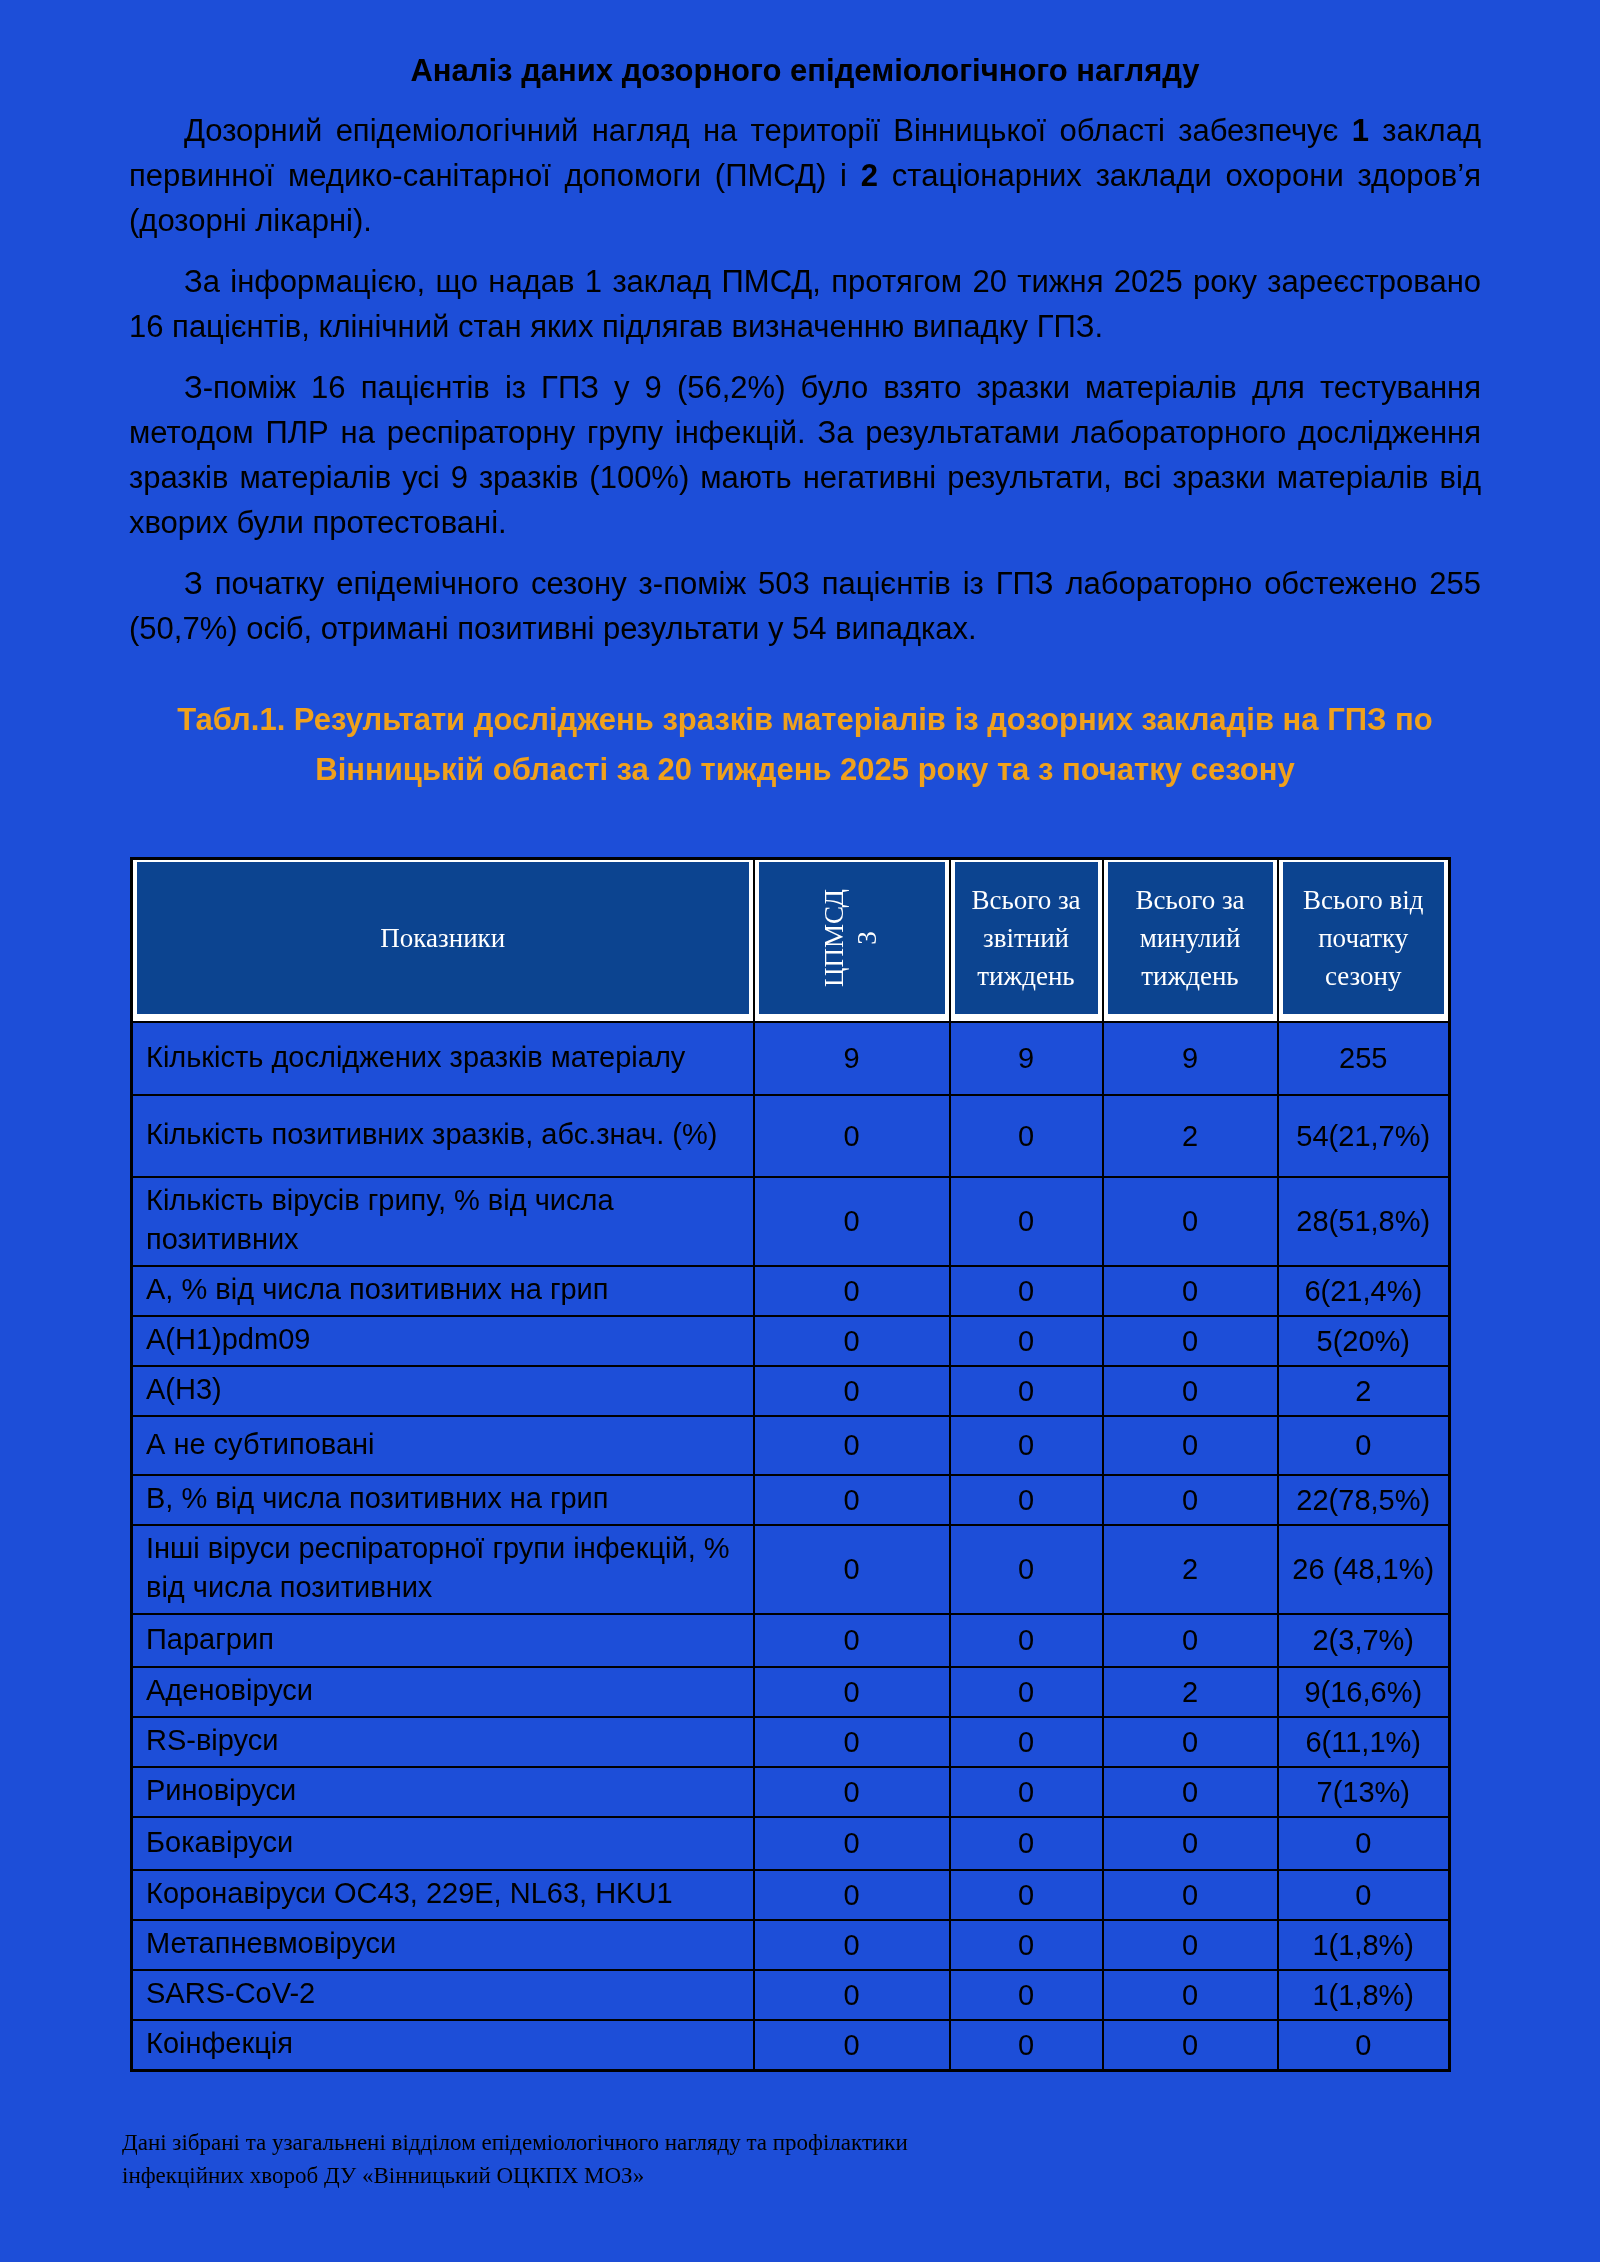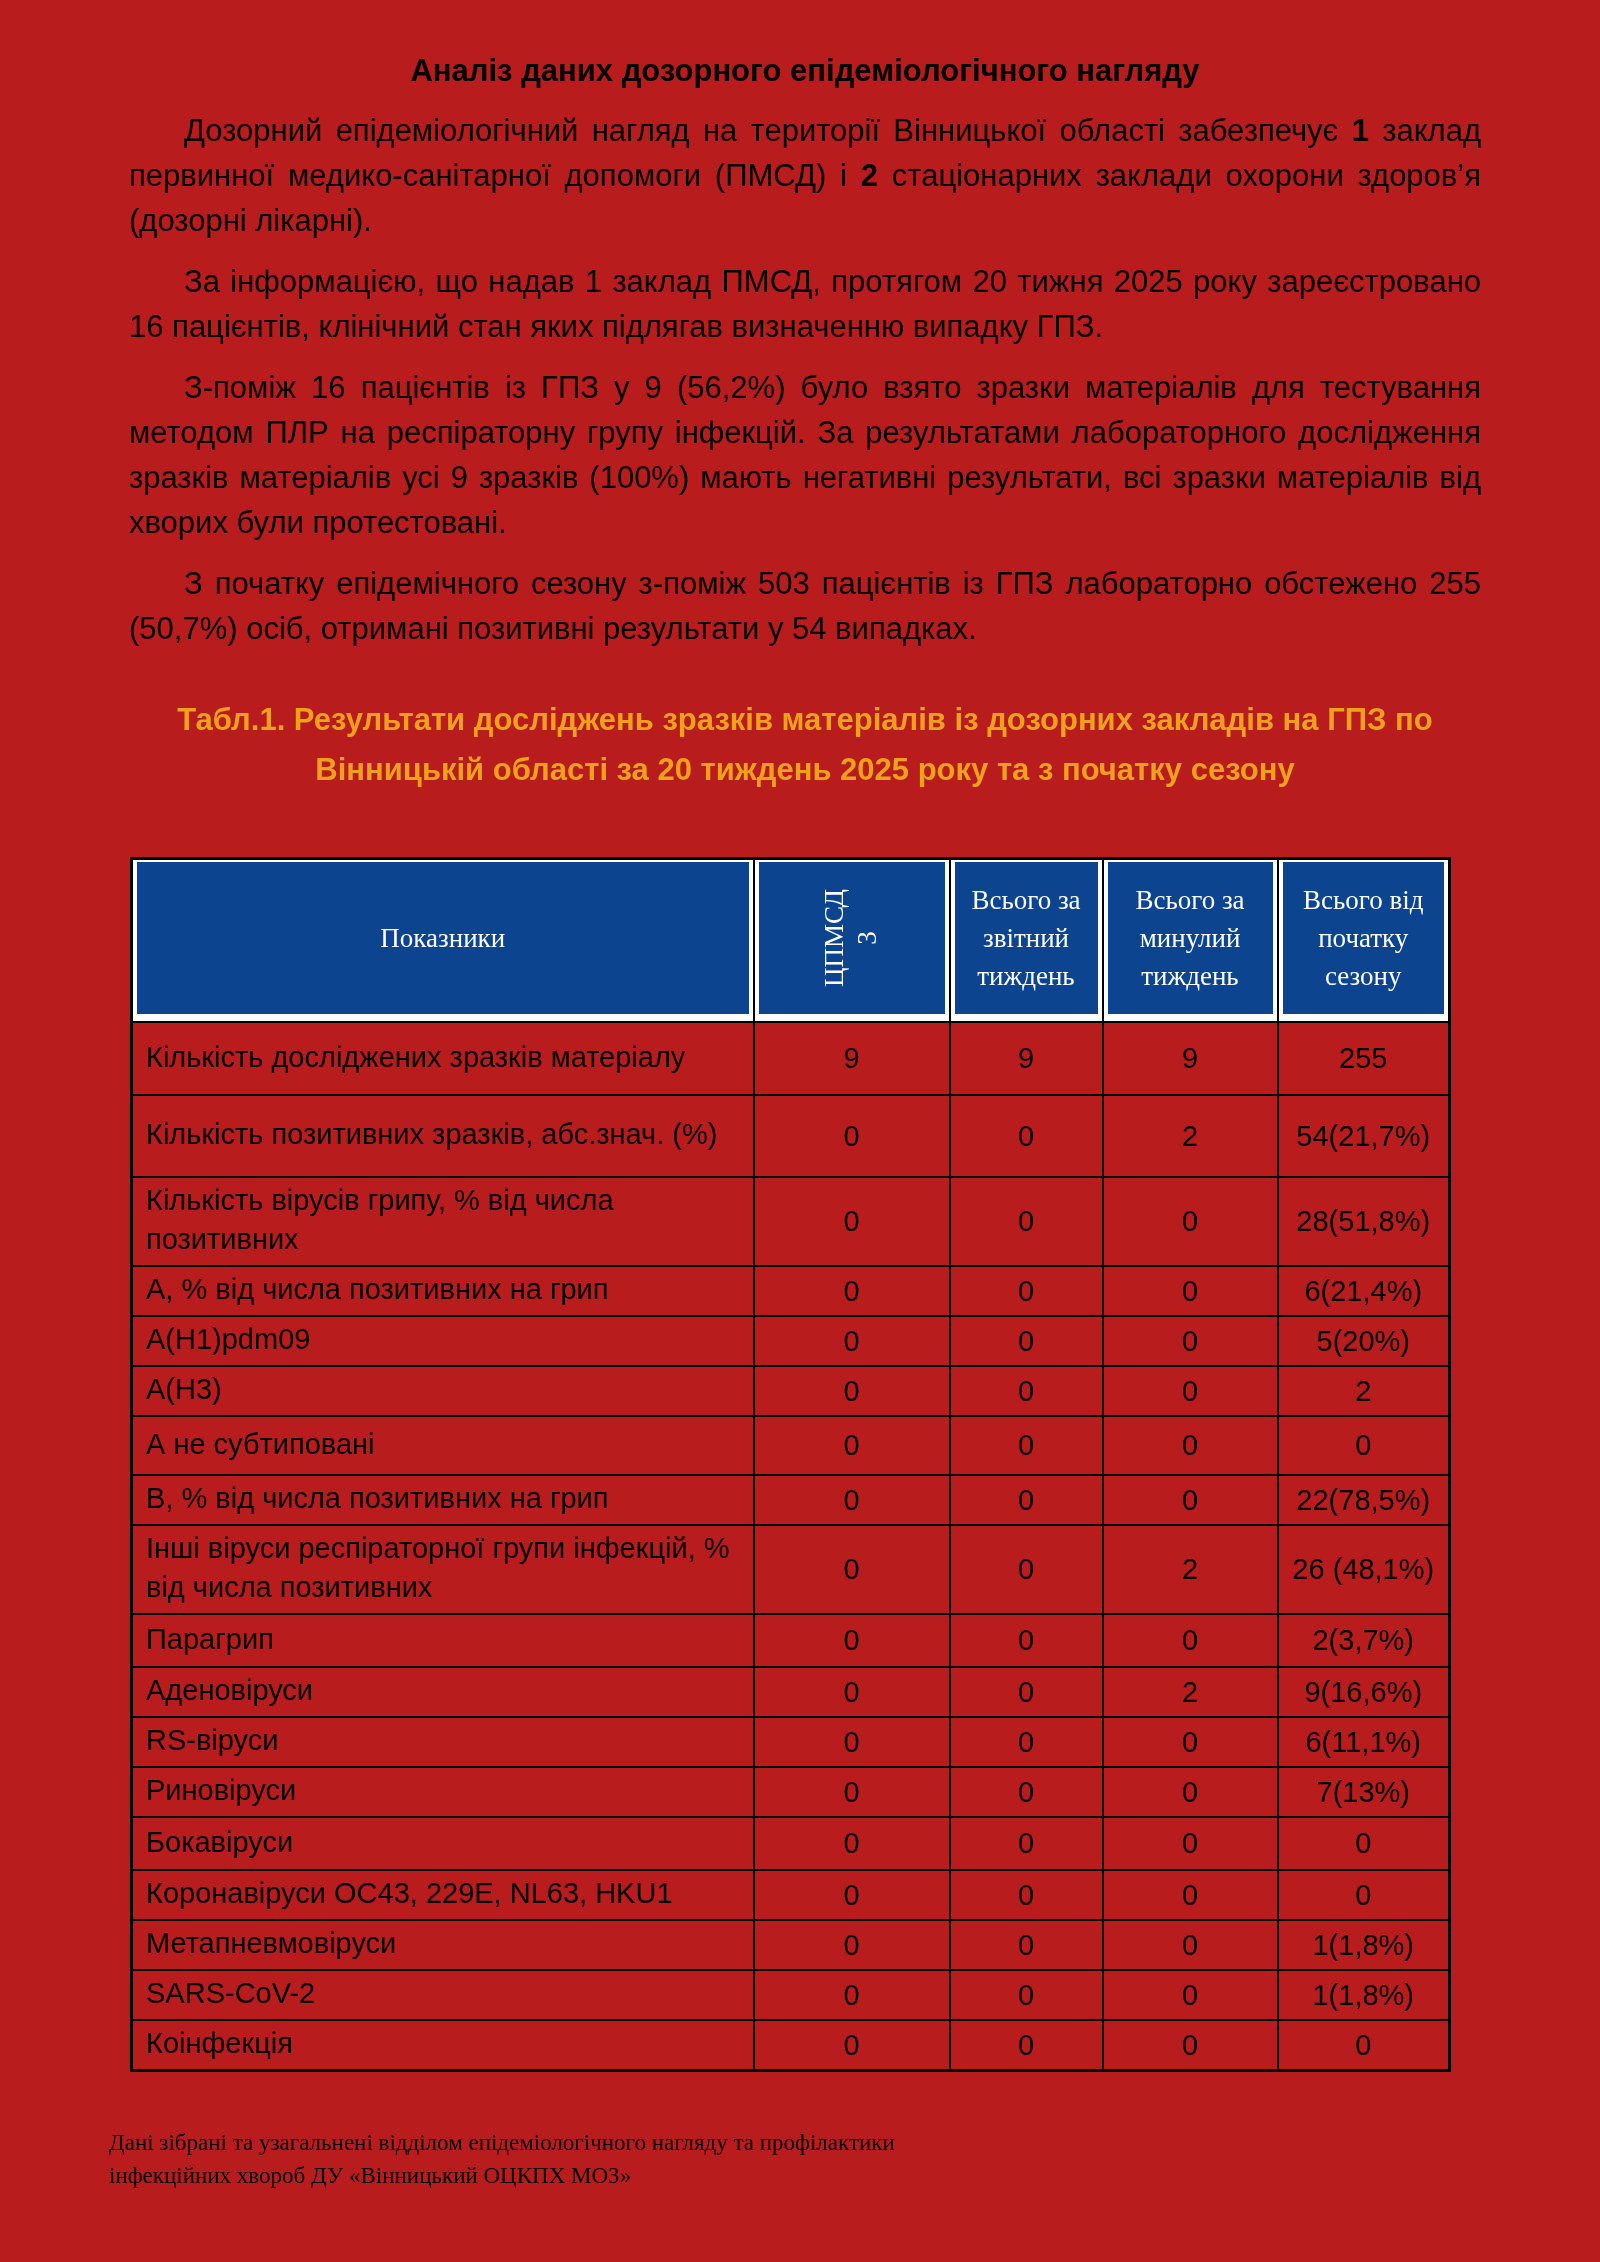--- a/index.html
+++ b/index.html
@@ -1,19 +1,19 @@
 <!DOCTYPE html>
 <html lang="uk"><head>
 <meta charset="utf-8">
 <style>
   html,body{margin:0;padding:0;background:#ffffff;}
   .page{
     position:relative;
     width:1600px;height:2262px;
-    background:#b91c1c;
+    background:#1d4ed8;
     color:#000;
     font-family:"Liberation Sans",sans-serif;
     overflow:hidden;
   }
   .content{padding:50px 103px 0 113px;}
 
   .title{
     font-size:31px;font-weight:bold;text-align:center;
     line-height:42px;margin:0 0 10px 0;
   }
@@ -68,21 +68,21 @@
   tbody tr:nth-child(11){height:40px}
   tbody tr:nth-child(12){height:43px}
   tbody tr:nth-child(13){height:45px}
   tbody tr:nth-child(14){height:53px}
   tbody tr:nth-child(15){height:43px}
   tbody tr:nth-child(16){height:41px}
   tbody tr:nth-child(17){height:43px}
   tbody tr:nth-child(18){height:42px}
 
   .footer{
-    position:absolute;left:109px;top:2126px;width:800px;
+    position:absolute;left:122px;top:2126px;width:800px;
     font-family:"Liberation Serif",serif;
     font-size:23px;line-height:33px;text-align:left;
   }
 </style>
 </head>
 <body>
 
 <div class="page">
   <div class="content">
 

